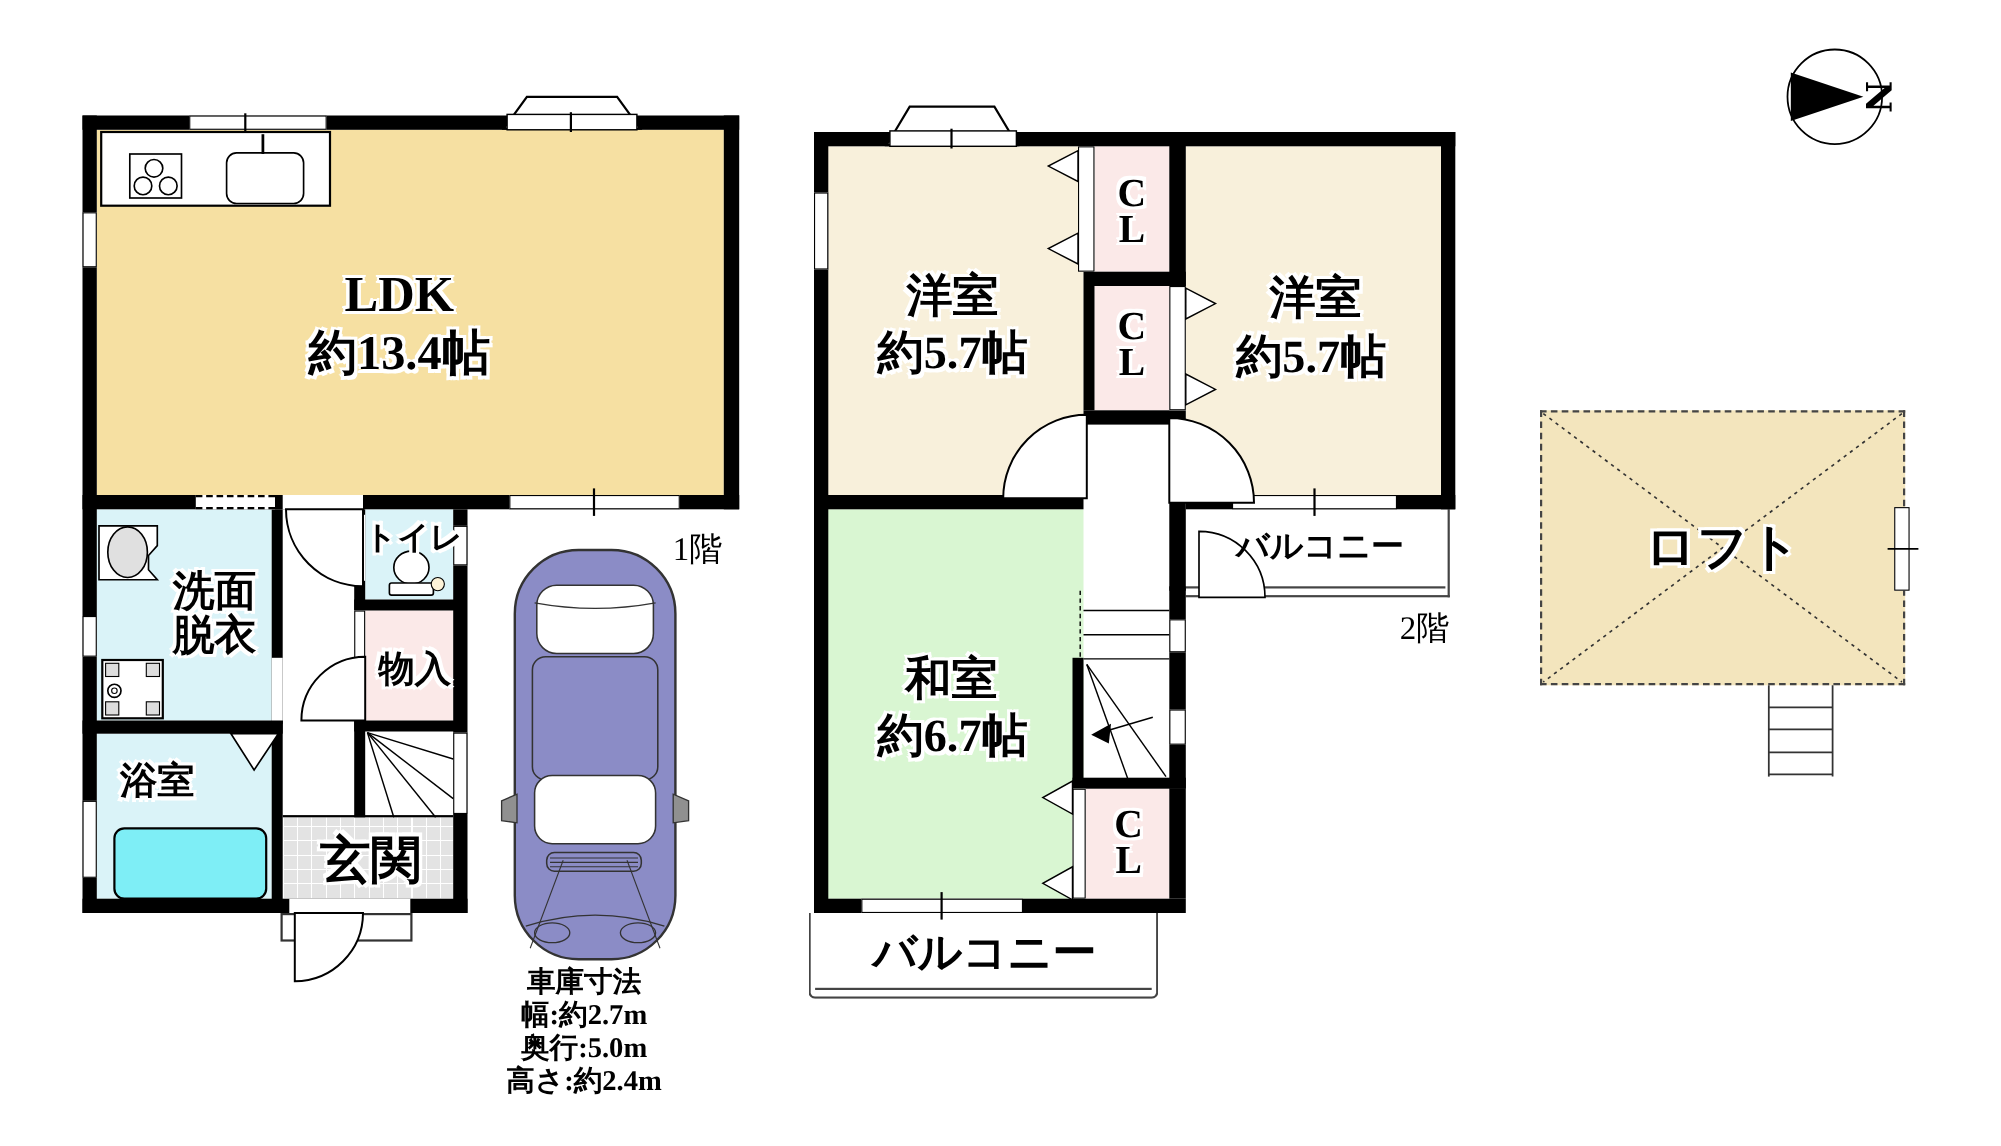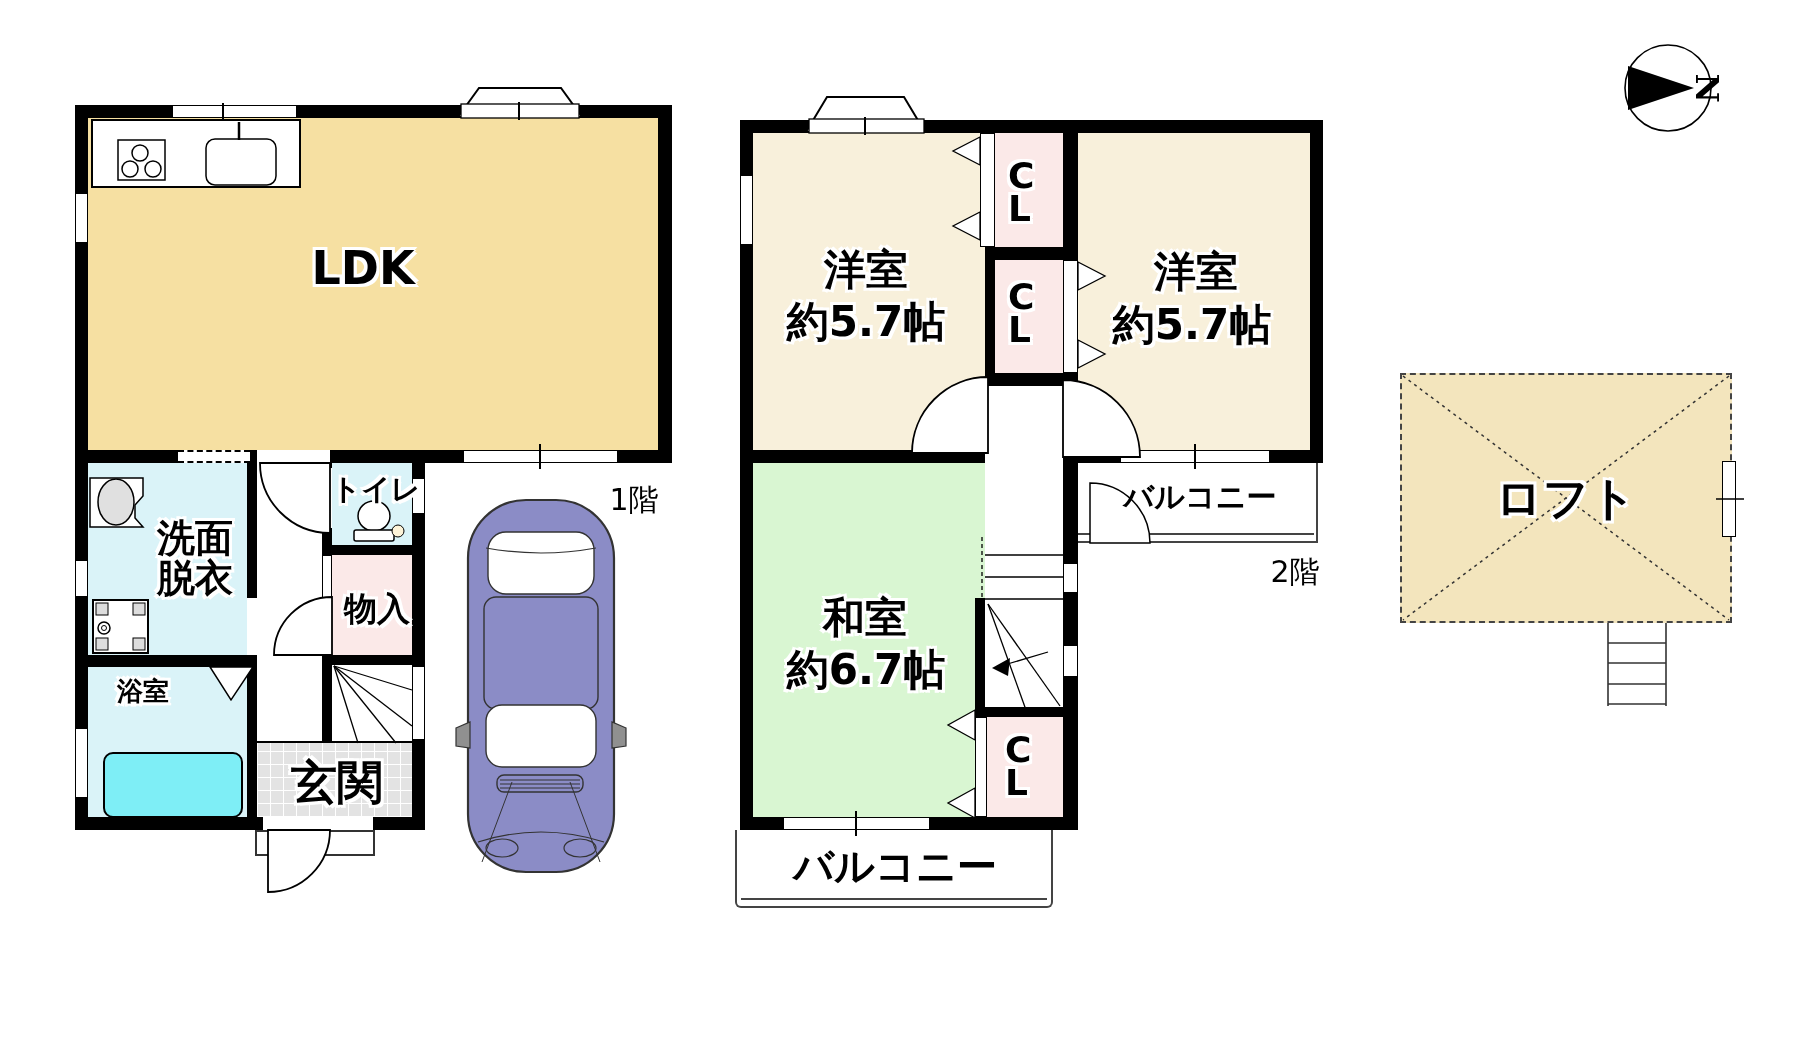--- a/index.html
+++ b/index.html
@@ -5,24 +5,24 @@
   html,body{margin:0;padding:0;background:#fff;}
   #plan{position:relative;width:1819px;height:1042px;background:#fff;overflow:hidden;
         font-family:"DejaVu Sans","Liberation Sans",sans-serif;}
   .room{position:absolute;}
   .w{position:absolute;background:#000;}
   .win{position:absolute;background:#fff;border:1.5px solid #000;box-sizing:border-box;}
   .doorstrip{position:absolute;background:#fff;border:1px solid #000;box-sizing:border-box;}
   .dash{position:absolute;background:#fff;border-top:2px dashed #000;border-bottom:2px dashed #000;box-sizing:border-box;}
   .tick{position:absolute;background:#000;width:2px;}
   .lbl{position:absolute;transform:translate(-50%,-50%);font-weight:700;color:#000;
-       white-space:nowrap;z-index:6;line-height:1.05;
+       white-space:nowrap;z-index:6;line-height:1.05;text-align:center;
        text-shadow:2px 0 0 #fff,-2px 0 0 #fff,0 2px 0 #fff,0 -2px 0 #fff,
                    2px 2px 0 #fff,-2px -2px 0 #fff,2px -2px 0 #fff,-2px 2px 0 #fff,
-                   3px 3px 0 #fff,-3px -3px 0 #fff,3px -3px 0 #fff,-3px 3px 0 #fff;}
+                   3px 3px 0 #fff,-3px -3px 0 #fff,3px -3px 0 #fff,-3px 3px 0 #fff;font-family:Liberation Serif, serif;}
   .lbl-cl{width:42px;white-space:normal;word-break:break-all;line-height:0.92;font-size:36px;}
   .genkan-tile{background-color:#E3E3E3;
      background-image:repeating-linear-gradient(90deg,#fff 0 1px,transparent 1px 13px),
                       repeating-linear-gradient(0deg,#fff 0 1px,transparent 1px 13px);}
   .balcony{position:absolute;box-sizing:border-box;}
   svg.overlay{position:absolute;left:0;top:0;z-index:4;pointer-events:none;}
   .z1{z-index:1}.z2{z-index:2}.z3{z-index:3}
   .tub{position:absolute;background:#7EEEF6;border:2px solid #000;border-radius:10px;z-index:2;}
   .porch{position:absolute;background:#fff;border:2px solid #333;box-sizing:border-box;z-index:3;}
   .loft{position:absolute;background:#F3E5BD;border:2px dashed #444;box-sizing:border-box;z-index:1;}
@@ -228,29 +228,36 @@
     </g>
 
     <g>
       <circle cx="1668" cy="88" r="43" fill="#fff" stroke="#000" stroke-width="1.6"></circle>
       <polygon points="1628,66 1628,110 1694,88" fill="#000"></polygon>
       <text x="1707" y="88" transform="rotate(90 1707 88)" font-size="32" font-weight="bold" font-family="DejaVu Serif, serif" text-anchor="middle" dominant-baseline="central">N</text>
     </g>
   </svg>
 
   <div class="lbl" style="left:363px;top:268px;font-size:46px;">LDK</div>
+  <div class="lbl" style="left:363px;top:322px;font-size:44px;">約13.4帖</div>
   <div class="lbl" style="left:195px;top:559px;font-size:38px;">
     <span style="display:block">洗面</span>
     <span style="display:block">脱衣</span>
   </div>
   <div class="lbl" style="left:376px;top:489px;font-size:29px;">トイレ</div>
   <div class="lbl" style="left:377px;top:609px;font-size:33px;">物入</div>
-  <div class="lbl" style="left:143px;top:692px;font-size:26px;">浴室</div>
+  <div class="lbl" style="left:143px;top:711px;font-size:34px;">浴室</div>
   <div class="lbl" style="left:337px;top:782px;font-size:46px;">玄関</div>
   <div class="lbl" style="left:634px;top:500px;font-size:30px;font-weight:400;text-shadow:none;">1階</div>
+  <div class="lbl" style="left:531px;top:938px;font-size:26px;line-height:1.15;font-weight:700;text-shadow:none;">
+    <span style="display:block">車庫寸法</span>
+    <span style="display:block">幅:約2.7m</span>
+    <span style="display:block">奥行:5.0m</span>
+    <span style="display:block">高さ:約2.4m</span>
+  </div>
 
   <div class="lbl" style="left:866px;top:270px;font-size:42px;">洋室</div>
   <div class="lbl" style="left:866px;top:322px;font-size:42px;">約5.7帖</div>
   <div class="lbl" style="left:1196px;top:272px;font-size:42px;">洋室</div>
   <div class="lbl" style="left:1192px;top:325px;font-size:42px;">約5.7帖</div>
   <div class="lbl" style="left:865px;top:618px;font-size:42px;">和室</div>
   <div class="lbl" style="left:866px;top:670px;font-size:42px;">約6.7帖</div>
   <div class="lbl lbl-cl" style="left:1029px;top:192px;">CL</div>
   <div class="lbl lbl-cl" style="left:1029px;top:313px;">CL</div>
   <div class="lbl lbl-cl" style="left:1026px;top:766px;">CL</div>

